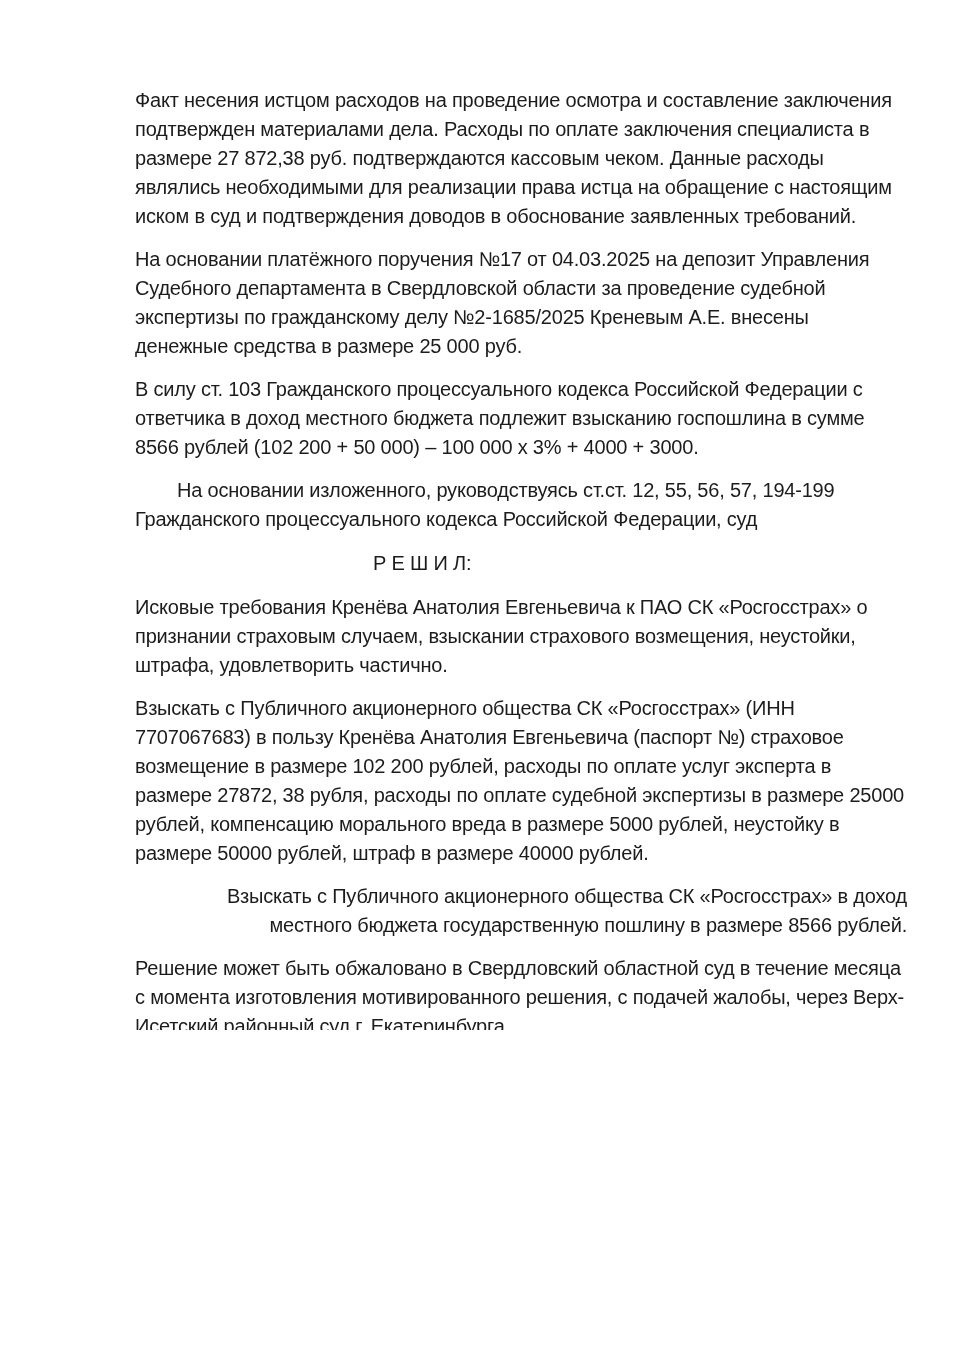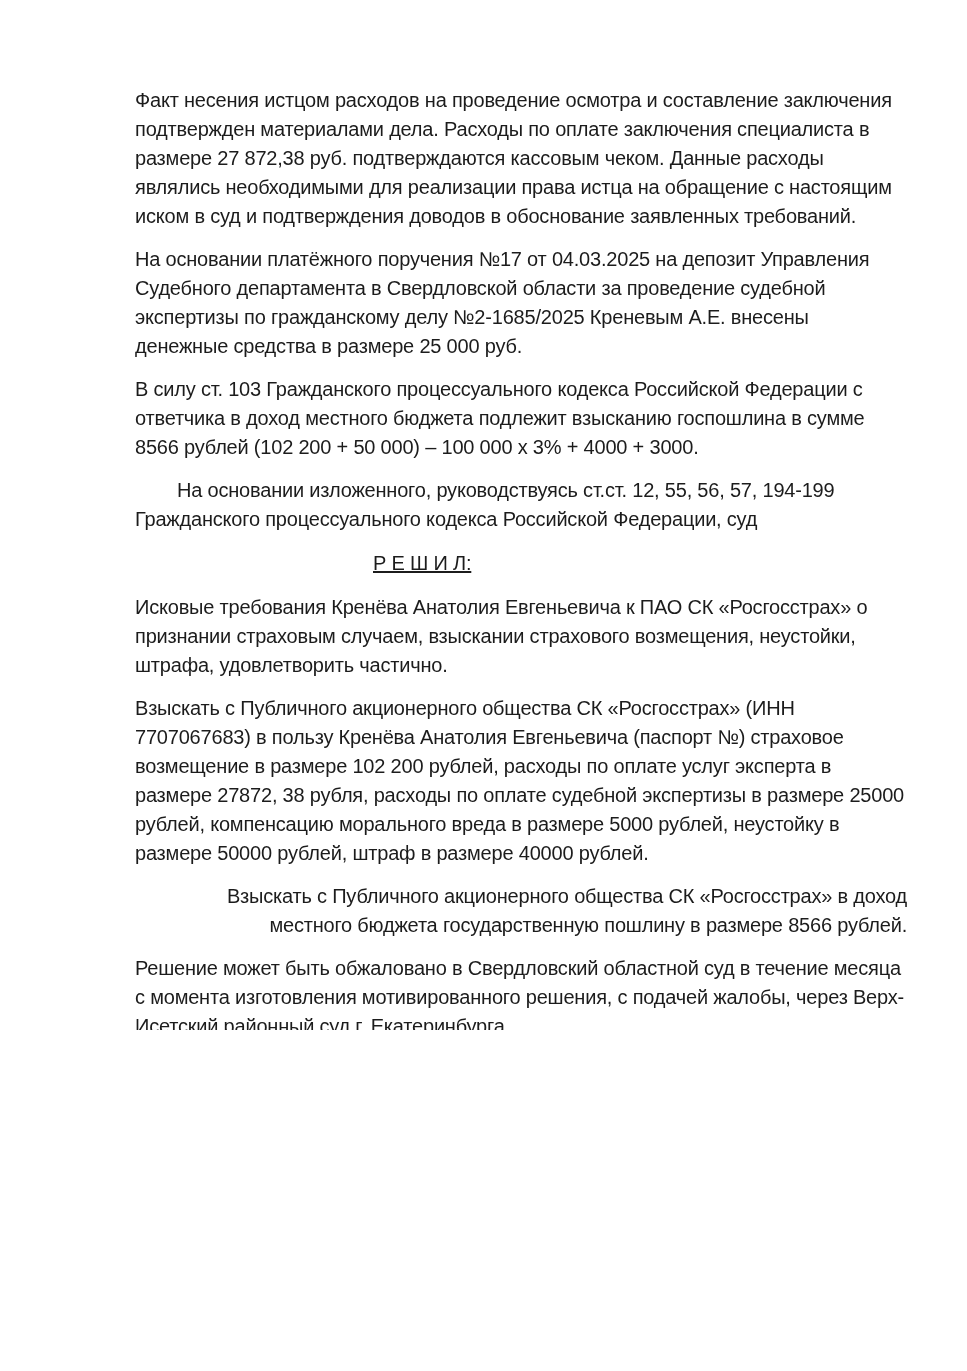--- a/index.html
+++ b/index.html
@@ -30,21 +30,20 @@
   p.para.indent-lg {
     text-indent: 42px;
   }
   p.para.indent-sm {
     text-indent: 17px;
     text-align: right;
   }
   p.resolution {
     margin: 15px 0 15px 0;
     padding-left: 238px;
-    text-decoration: underline;
   }
   .signature {
     position: relative;
     margin-top: 16px;
     height: 29px;
     margin-left: 20px;
   }
   .signature .judge-name {
     position: absolute;
     left: 343px;

